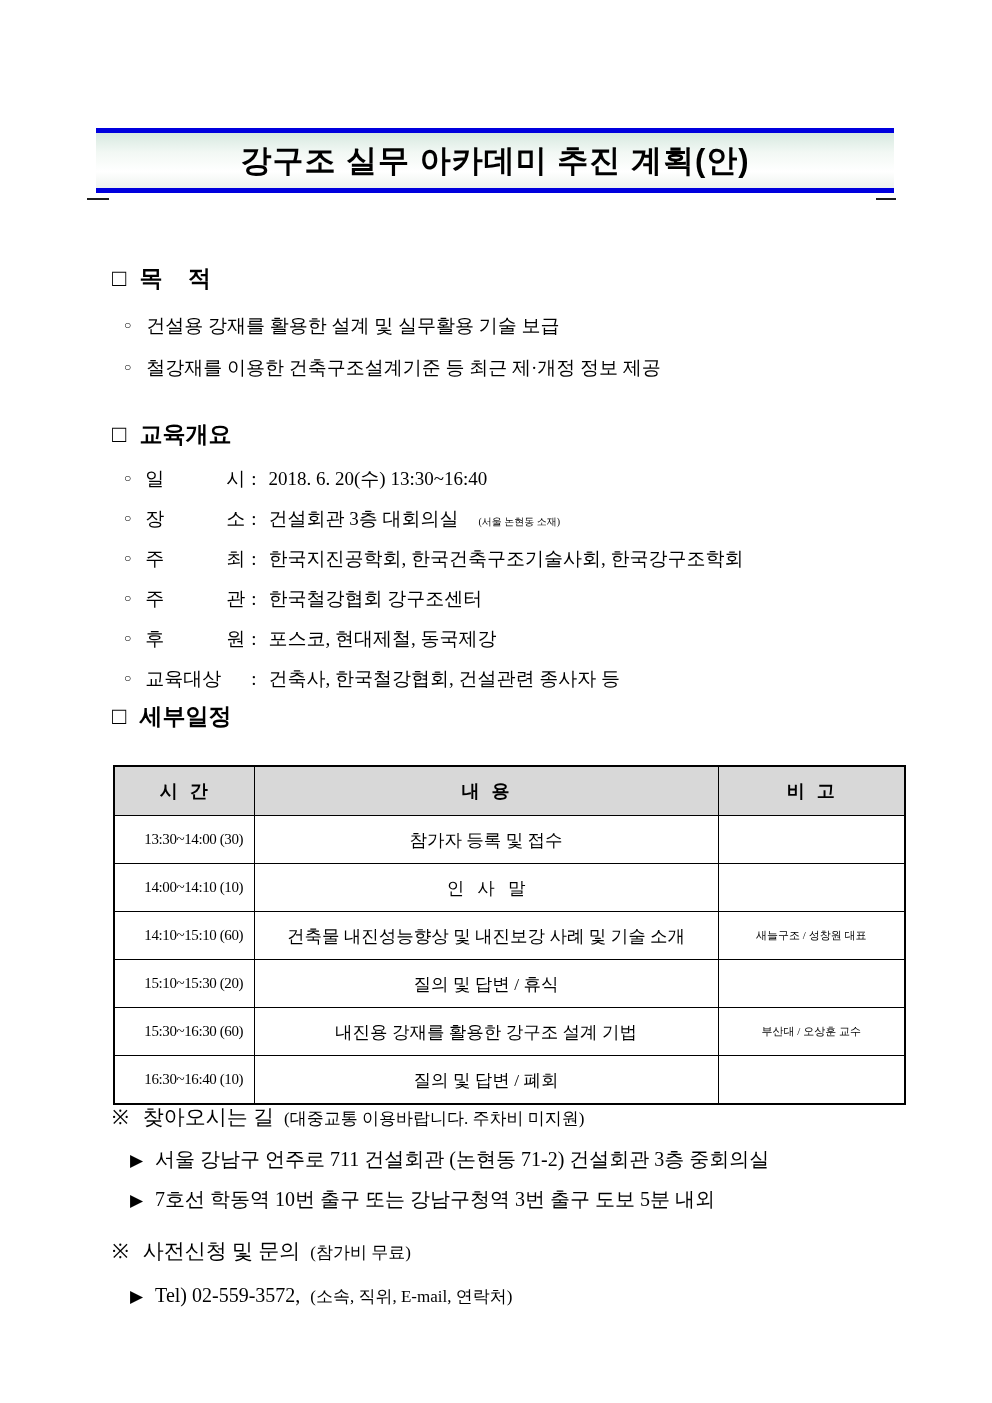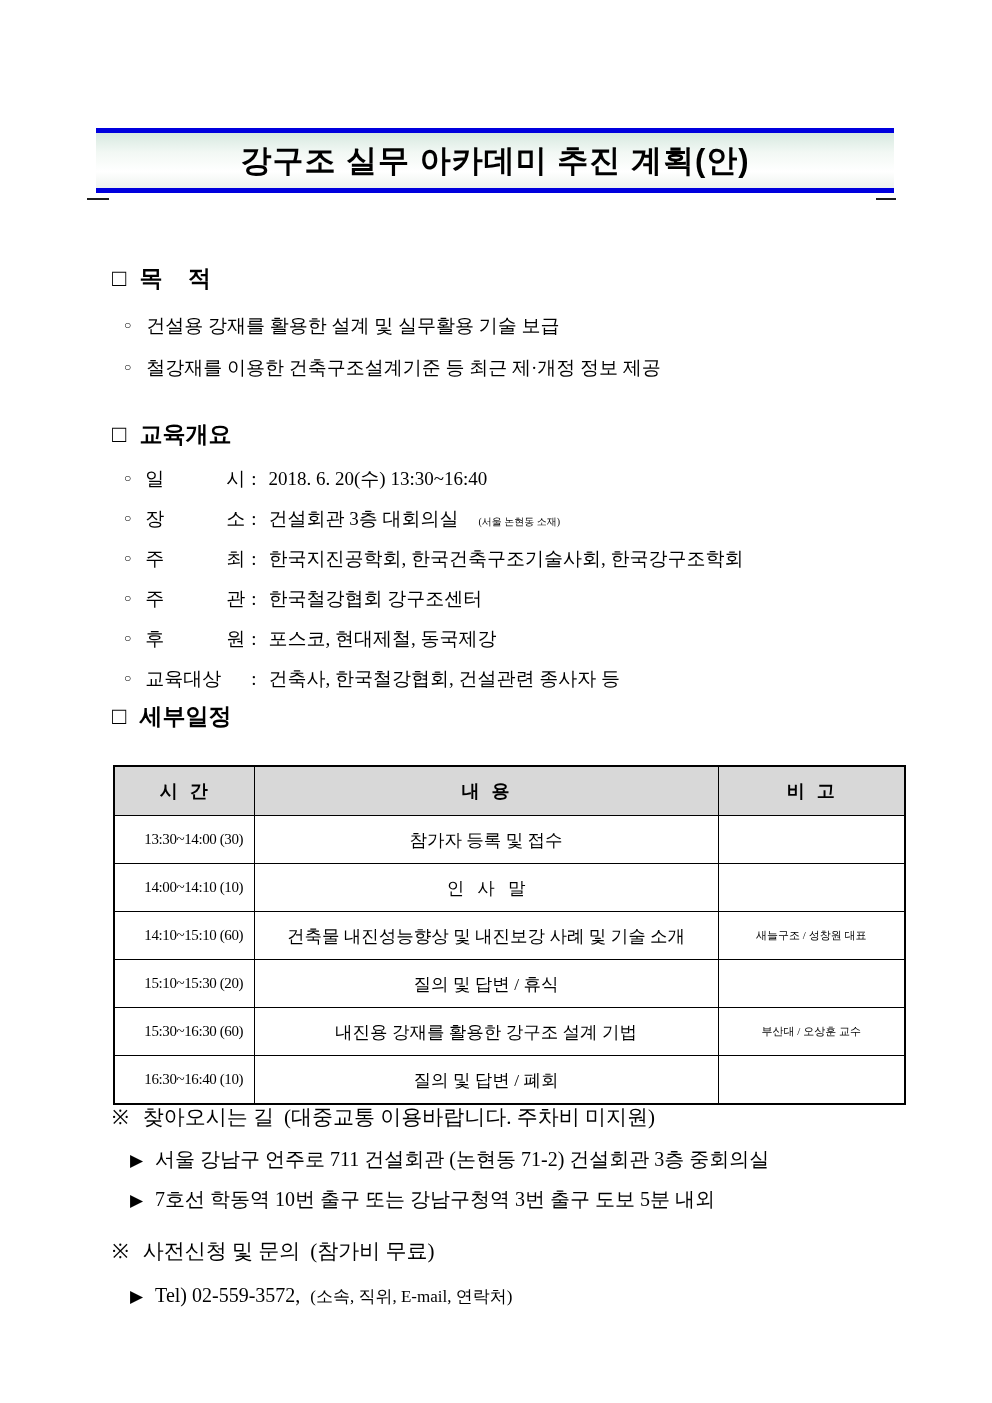--- a/index.html
+++ b/index.html
@@ -45,21 +45,21 @@
     font-weight:400;font-size:24px;margin-right:13px;
     font-family:"Liberation Sans","DejaVu Sans",sans-serif;
   }
   .sec-head-serif{
     position:absolute;left:112px;
     font-family:"Liberation Serif","DejaVu Serif",serif;
     font-weight:400;font-size:21px;line-height:30px;
     display:flex;align-items:baseline;white-space:pre;
   }
   .sec-head-serif .ref{font-size:20px;margin-right:14px;}
-  .sec-head-serif .small-note{font-size:21px;margin-left:10px;letter-spacing:0;}
+  .sec-head-serif .small-note{font-size:17px;margin-left:10px;letter-spacing:0;}
   
   .blist{position:absolute;left:124px;}
   .blist .row{
     display:flex;align-items:baseline;
     font-size:19px;line-height:40px;white-space:pre;
   }
   .blist .circ{font-size:12px;margin-right:15px;position:relative;top:-3px;}
   
   .ovlist{position:absolute;left:124px;}
   .ovlist .row{

